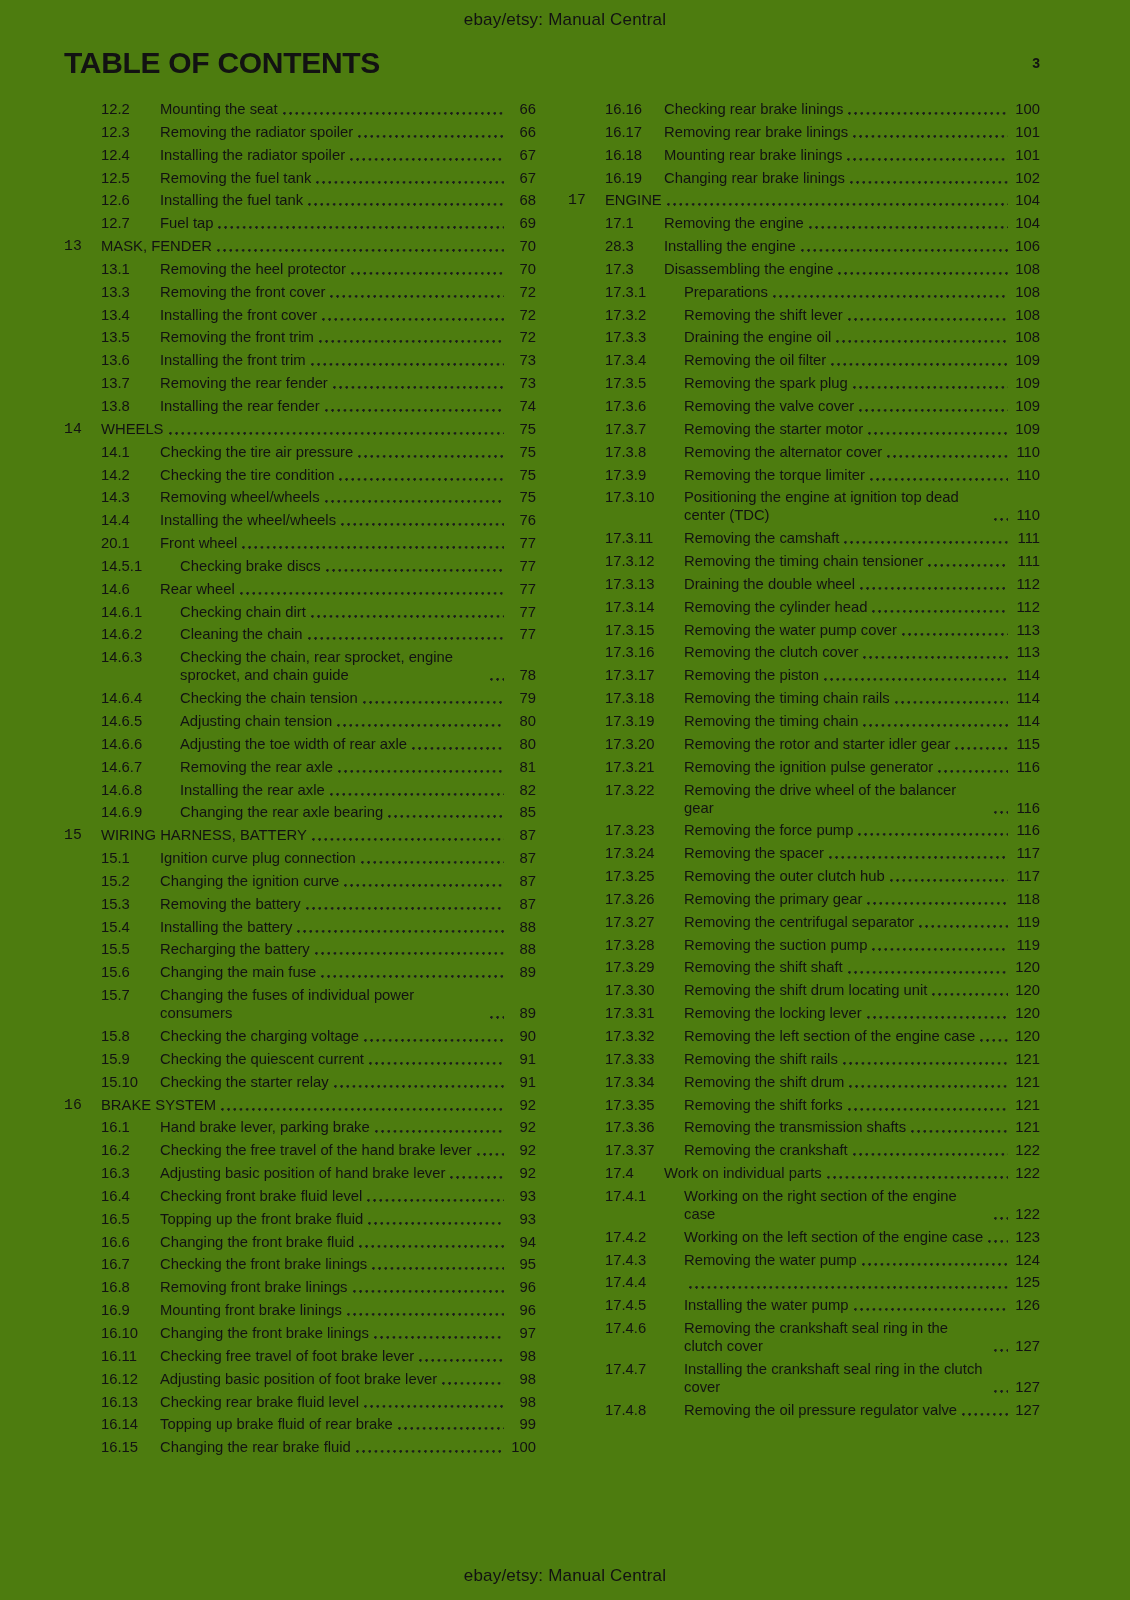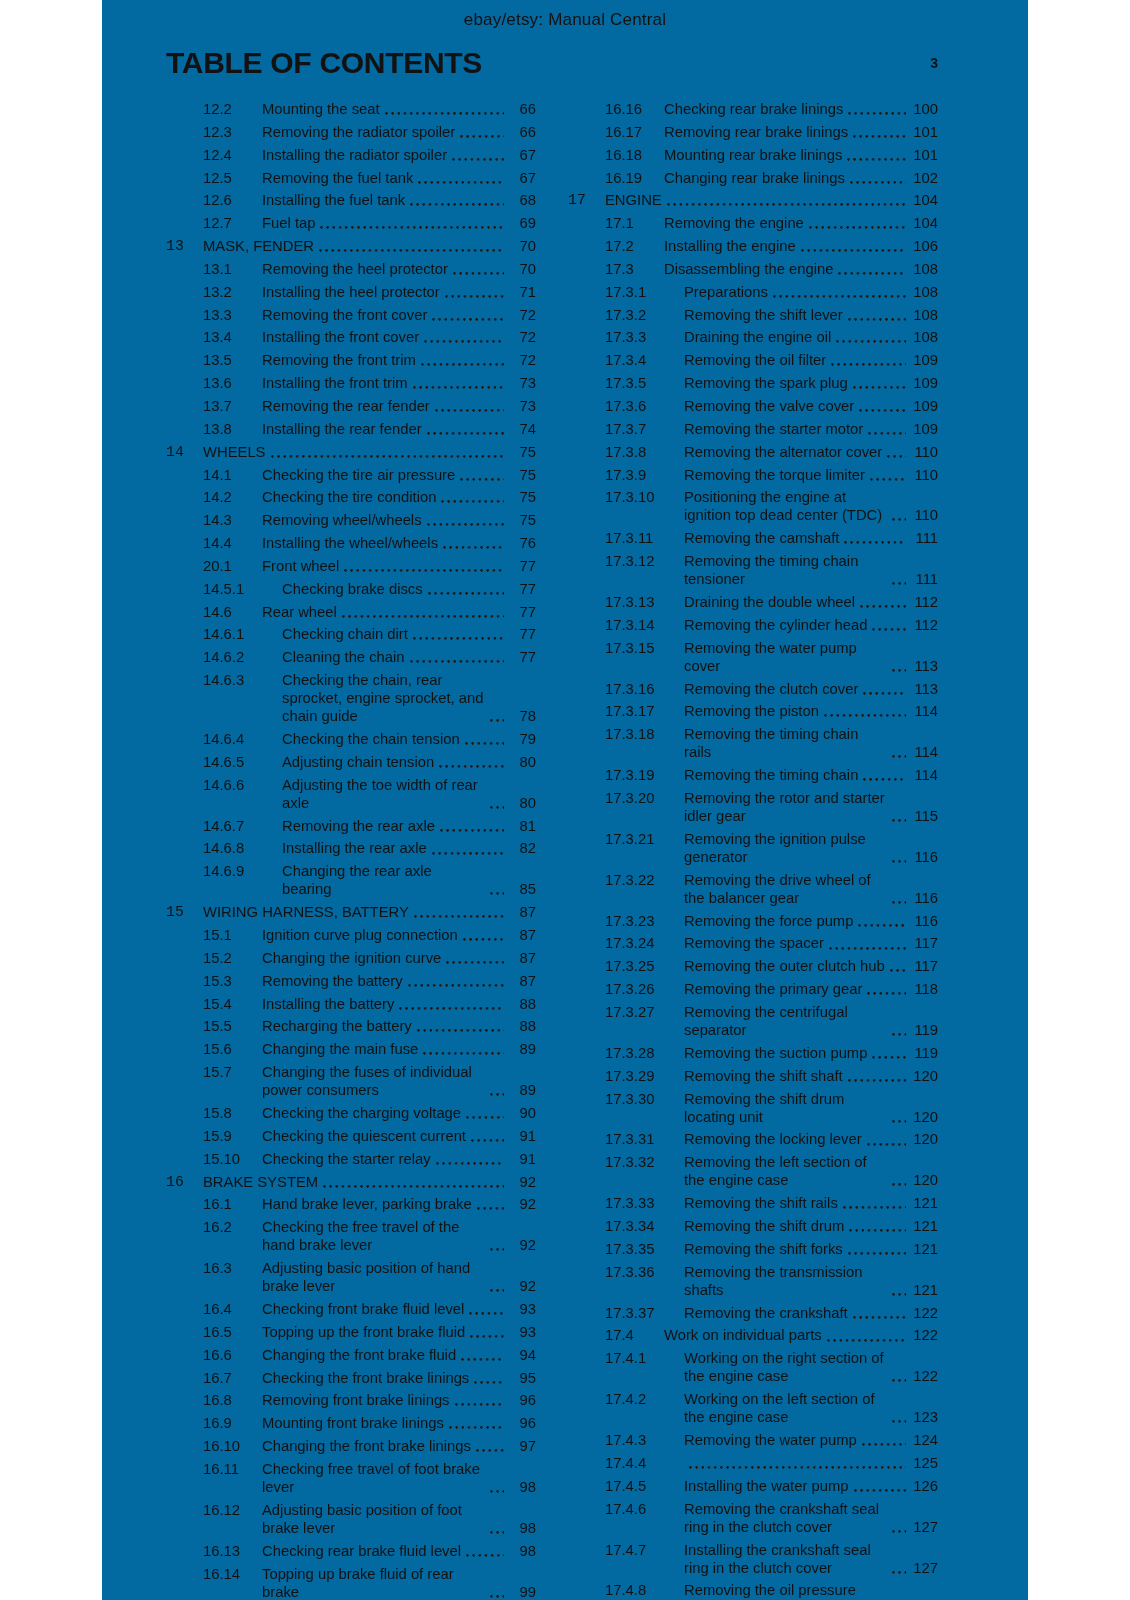--- a/index.html
+++ b/index.html
@@ -1,25 +1,25 @@
 <!DOCTYPE html>
 <html><head>
 <meta charset="utf-8">
 <style>
   html, body { margin: 0; padding: 0; background: #ffffff; }
   .sheet {
-    width: 926px;
+    width: 1130px;
     height: 1600px;
     margin: 0 auto;
     display: flex;
     flex-direction: column;
     box-sizing: border-box;
     font-family: "Liberation Sans", sans-serif;
     color: #121212;
-    background: #0369a1;
+    background: #4d7c0f;
   }
   .doc-header {
     text-align: center;
     font-size: 17px;
     font-weight: 500;
     padding-top: 10px;
     letter-spacing: 0.2px;
   }
   .toc-title-bar {
     display: flex;
@@ -139,26 +139,20 @@
     <span class="pg">70</span>
   </div>
 
   <div class="toc-row lv2">
     <span class="num">13.1</span>
     <span class="title">Removing the heel protector</span>
     <span class="dots"></span>
     <span class="pg">70</span>
   </div>
 
-  <div class="toc-row lv2">
-    <span class="num">13.2</span>
-    <span class="title">Installing the heel protector</span>
-    <span class="dots"></span>
-    <span class="pg">71</span>
-  </div>
 
   <div class="toc-row lv2">
     <span class="num">13.3</span>
     <span class="title">Removing the front cover</span>
     <span class="dots"></span>
     <span class="pg">72</span>
   </div>
 
   <div class="toc-row lv2">
     <span class="num">13.4</span>
@@ -540,21 +534,21 @@
   </div>
 
   <div class="toc-row lv2">
     <span class="num">17.1</span>
     <span class="title">Removing the engine</span>
     <span class="dots"></span>
     <span class="pg">104</span>
   </div>
 
   <div class="toc-row lv2">
-    <span class="num">17.2</span>
+    <span class="num">28.3</span>
     <span class="title">Installing the engine</span>
     <span class="dots"></span>
     <span class="pg">106</span>
   </div>
 
   <div class="toc-row lv2">
     <span class="num">17.3</span>
     <span class="title">Disassembling the engine</span>
     <span class="dots"></span>
     <span class="pg">108</span>

